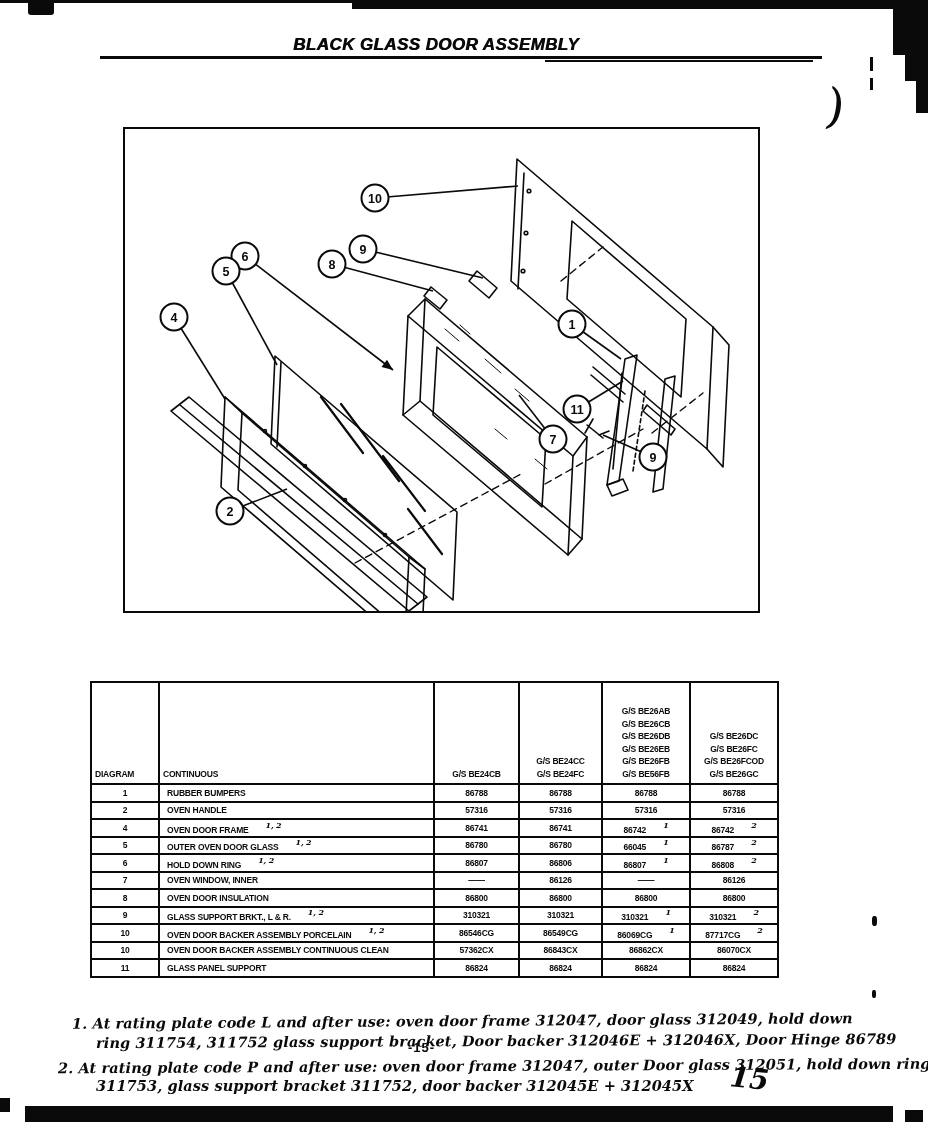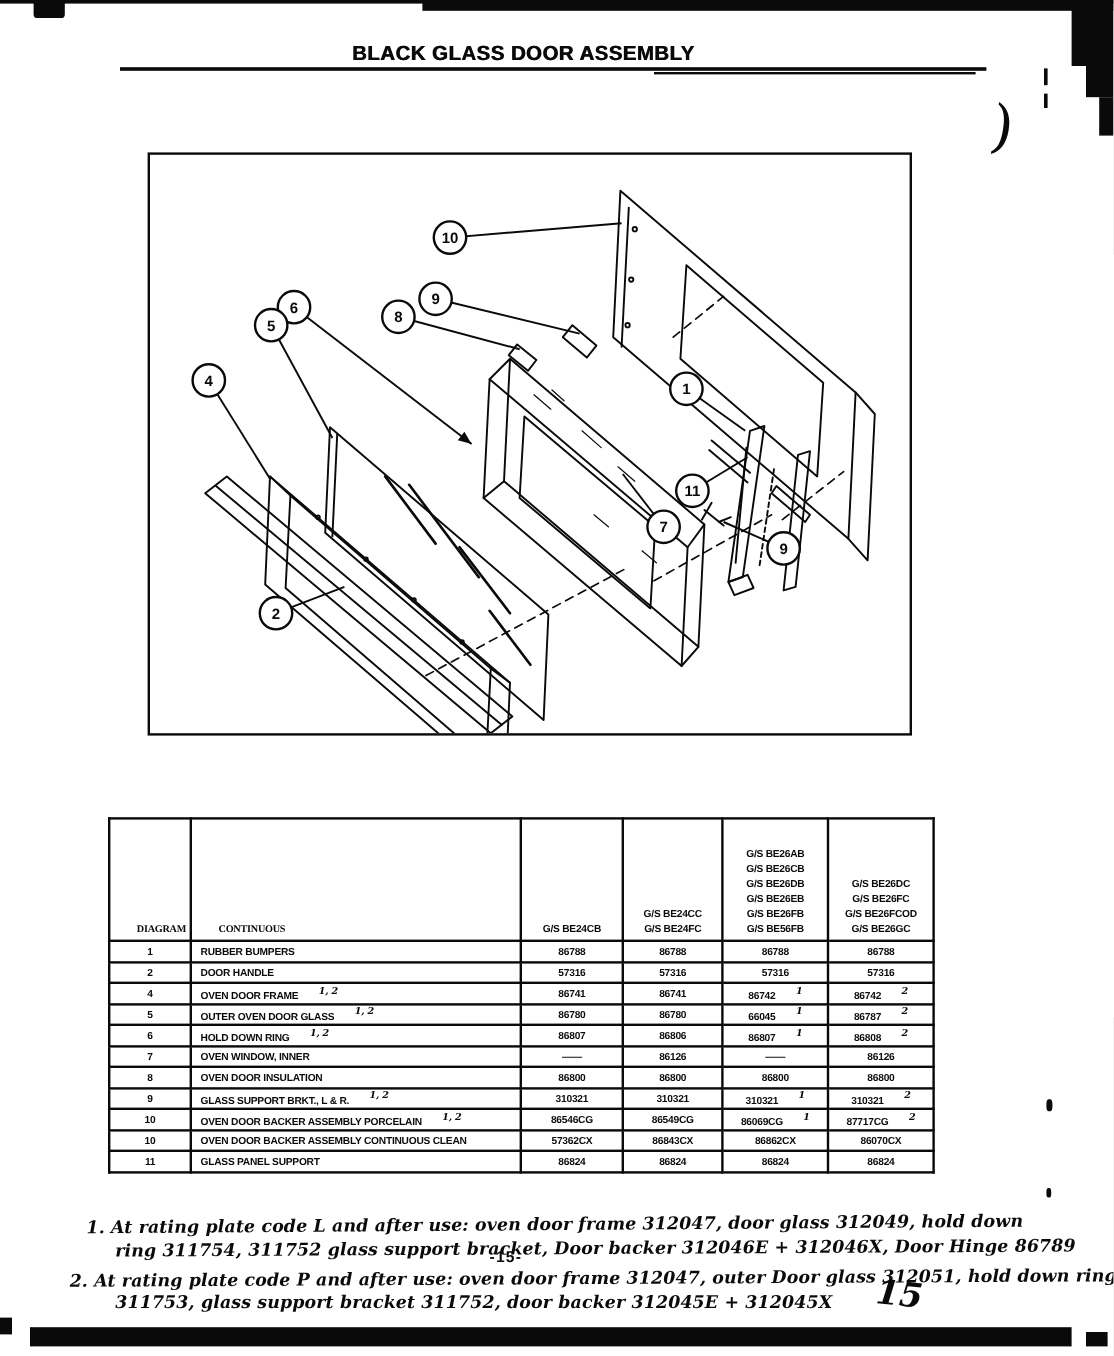--- a/index.html
+++ b/index.html
@@ -2,33 +2,33 @@
 <html><head>
 <meta charset="utf-8">
 <style>
   html,body{margin:0;padding:0;background:#e8e8e8;}
   .page{position:relative;width:928px;height:1130px;background:#ffffff;overflow:hidden;
         font-family:"Liberation Sans",sans-serif;color:#0a0a0a;}
   .ink{background:#0a0a0a;position:absolute;}
   
   .title{position:absolute;left:0;top:35px;width:872px;text-align:center;
          font-size:17px;font-weight:bold;letter-spacing:.4px;
-         text-shadow:.6px 0 0 #0a0a0a;}
+         text-shadow:.6px 0 0 #0a0a0a;font-style:italic;}
   .rule-main{position:absolute;left:100px;top:56px;width:722px;height:3px;background:#0a0a0a;}
   .rule-smear{position:absolute;left:545px;top:60px;width:268px;height:2px;background:#0a0a0a;}
   
   .fig{position:absolute;left:123px;top:127px;width:637px;height:486px;
        border:2px solid #0a0a0a;box-sizing:border-box;background:#fff;}
   .fig svg{display:block;width:100%;height:100%;}
   
   .parts{position:absolute;left:90px;top:681px;border-collapse:collapse;table-layout:fixed;}
   .parts th,.parts td{border:2px solid #0a0a0a;padding:0 3px;overflow:hidden;white-space:nowrap;}
   .parts th{height:97px;vertical-align:bottom;font-size:8.5px;font-weight:bold;
             line-height:12.5px;padding-bottom:3px;text-align:center;letter-spacing:-.2px;}
-  .parts th.lft{text-align:left;padding-left:22px;font-family:Liberation Serif, serif;}
+  .parts th.lft{text-align:left;padding-left:3px;}
   .parts td{height:15.5px;font-size:8.5px;font-weight:bold;text-align:center;letter-spacing:-.2px;}
   .parts td.desc{text-align:left;padding-left:7px;}
   .hw{font-family:"DejaVu Serif",serif;font-style:italic;font-weight:700;}
   sup.hw{font-size:8px;position:relative;top:-1px;margin-left:17px;}
   .note{position:absolute;font-family:"DejaVu Serif",serif;font-style:italic;font-weight:700;
         font-size:14.5px;white-space:nowrap;letter-spacing:.1px;}
   .pgnum-print{position:absolute;left:408px;top:1040px;font-size:13px;font-weight:bold;letter-spacing:1px;}
   .pgnum-hand{position:absolute;left:730px;top:1062px;font-family:"DejaVu Serif",serif;
               font-style:italic;font-weight:700;font-size:28px;transform:rotate(6deg);}
   .corner-paren{position:absolute;left:826px;top:78px;font-family:"DejaVu Serif",serif;
@@ -218,21 +218,21 @@
         <tr>
           <td>1</td>
           <td class="desc">RUBBER BUMPERS</td>
           <td>86788</td>
           <td>86788</td>
           <td>86788</td>
           <td>86788</td>
         </tr>
         <tr>
           <td>2</td>
-          <td class="desc">DOOR HANDLE</td>
+          <td class="desc">OVEN HANDLE</td>
           <td>57316</td>
           <td>57316</td>
           <td>57316</td>
           <td>57316</td>
         </tr>
         <tr>
           <td>4</td>
           <td class="desc">OVEN DOOR FRAME<sup class="hw">1, 2</sup></td>
           <td>86741</td>
           <td>86741</td>

